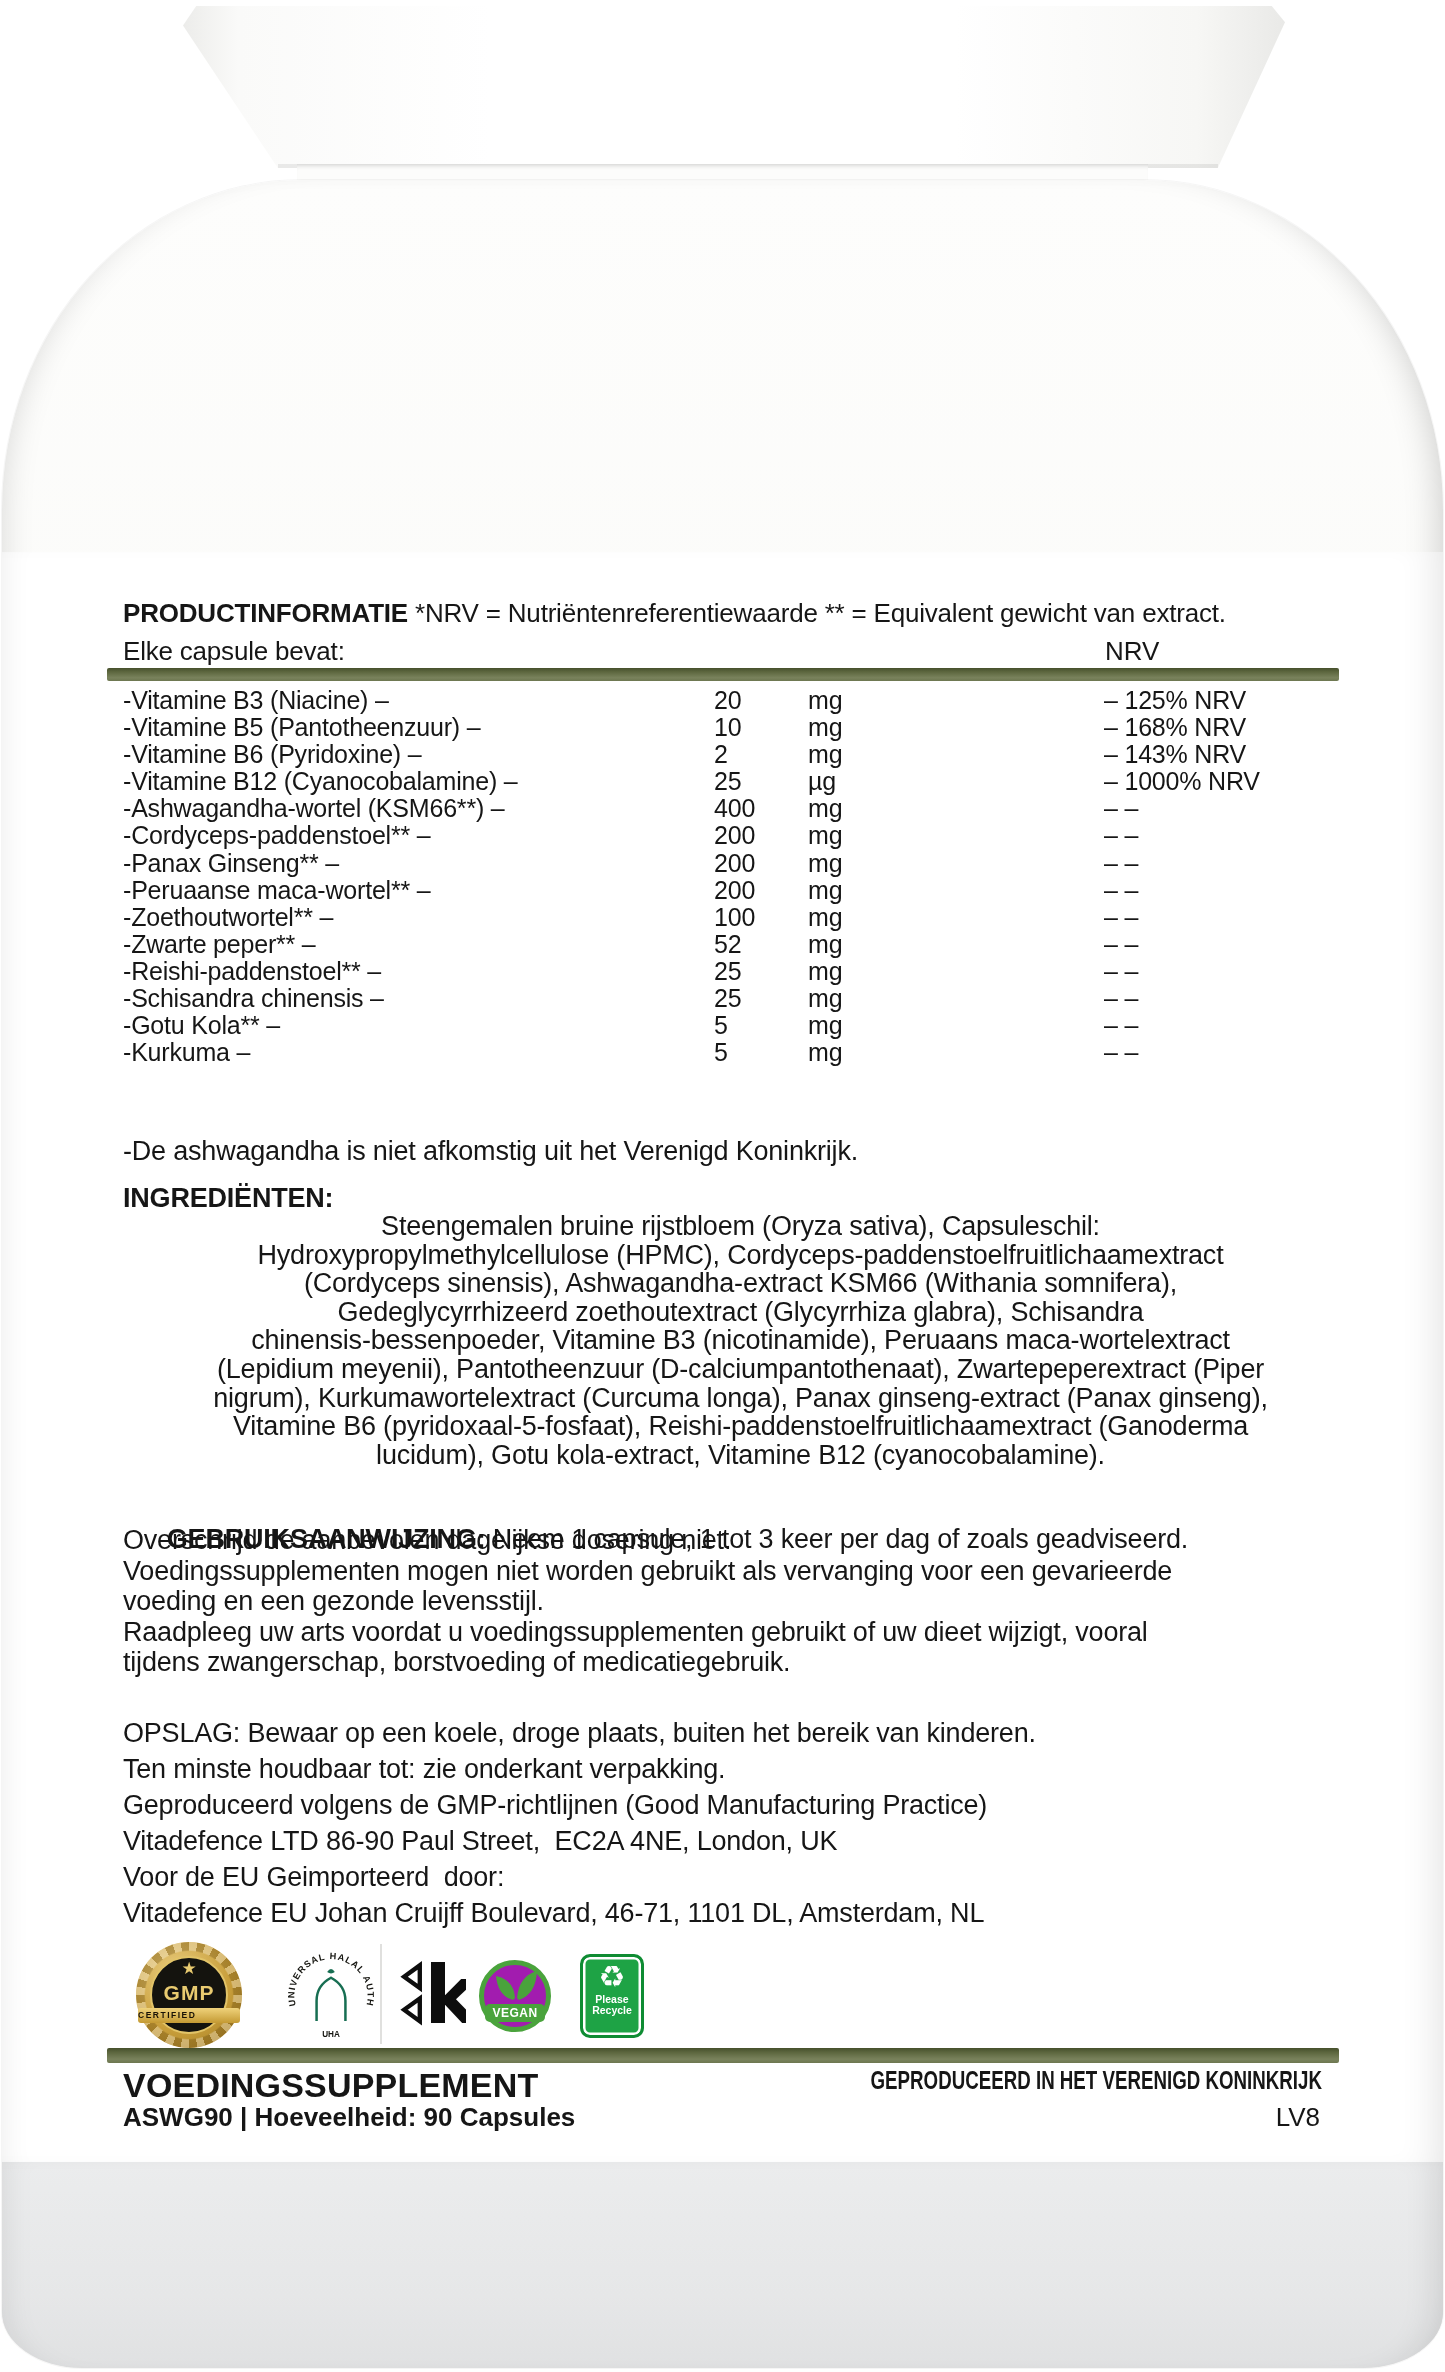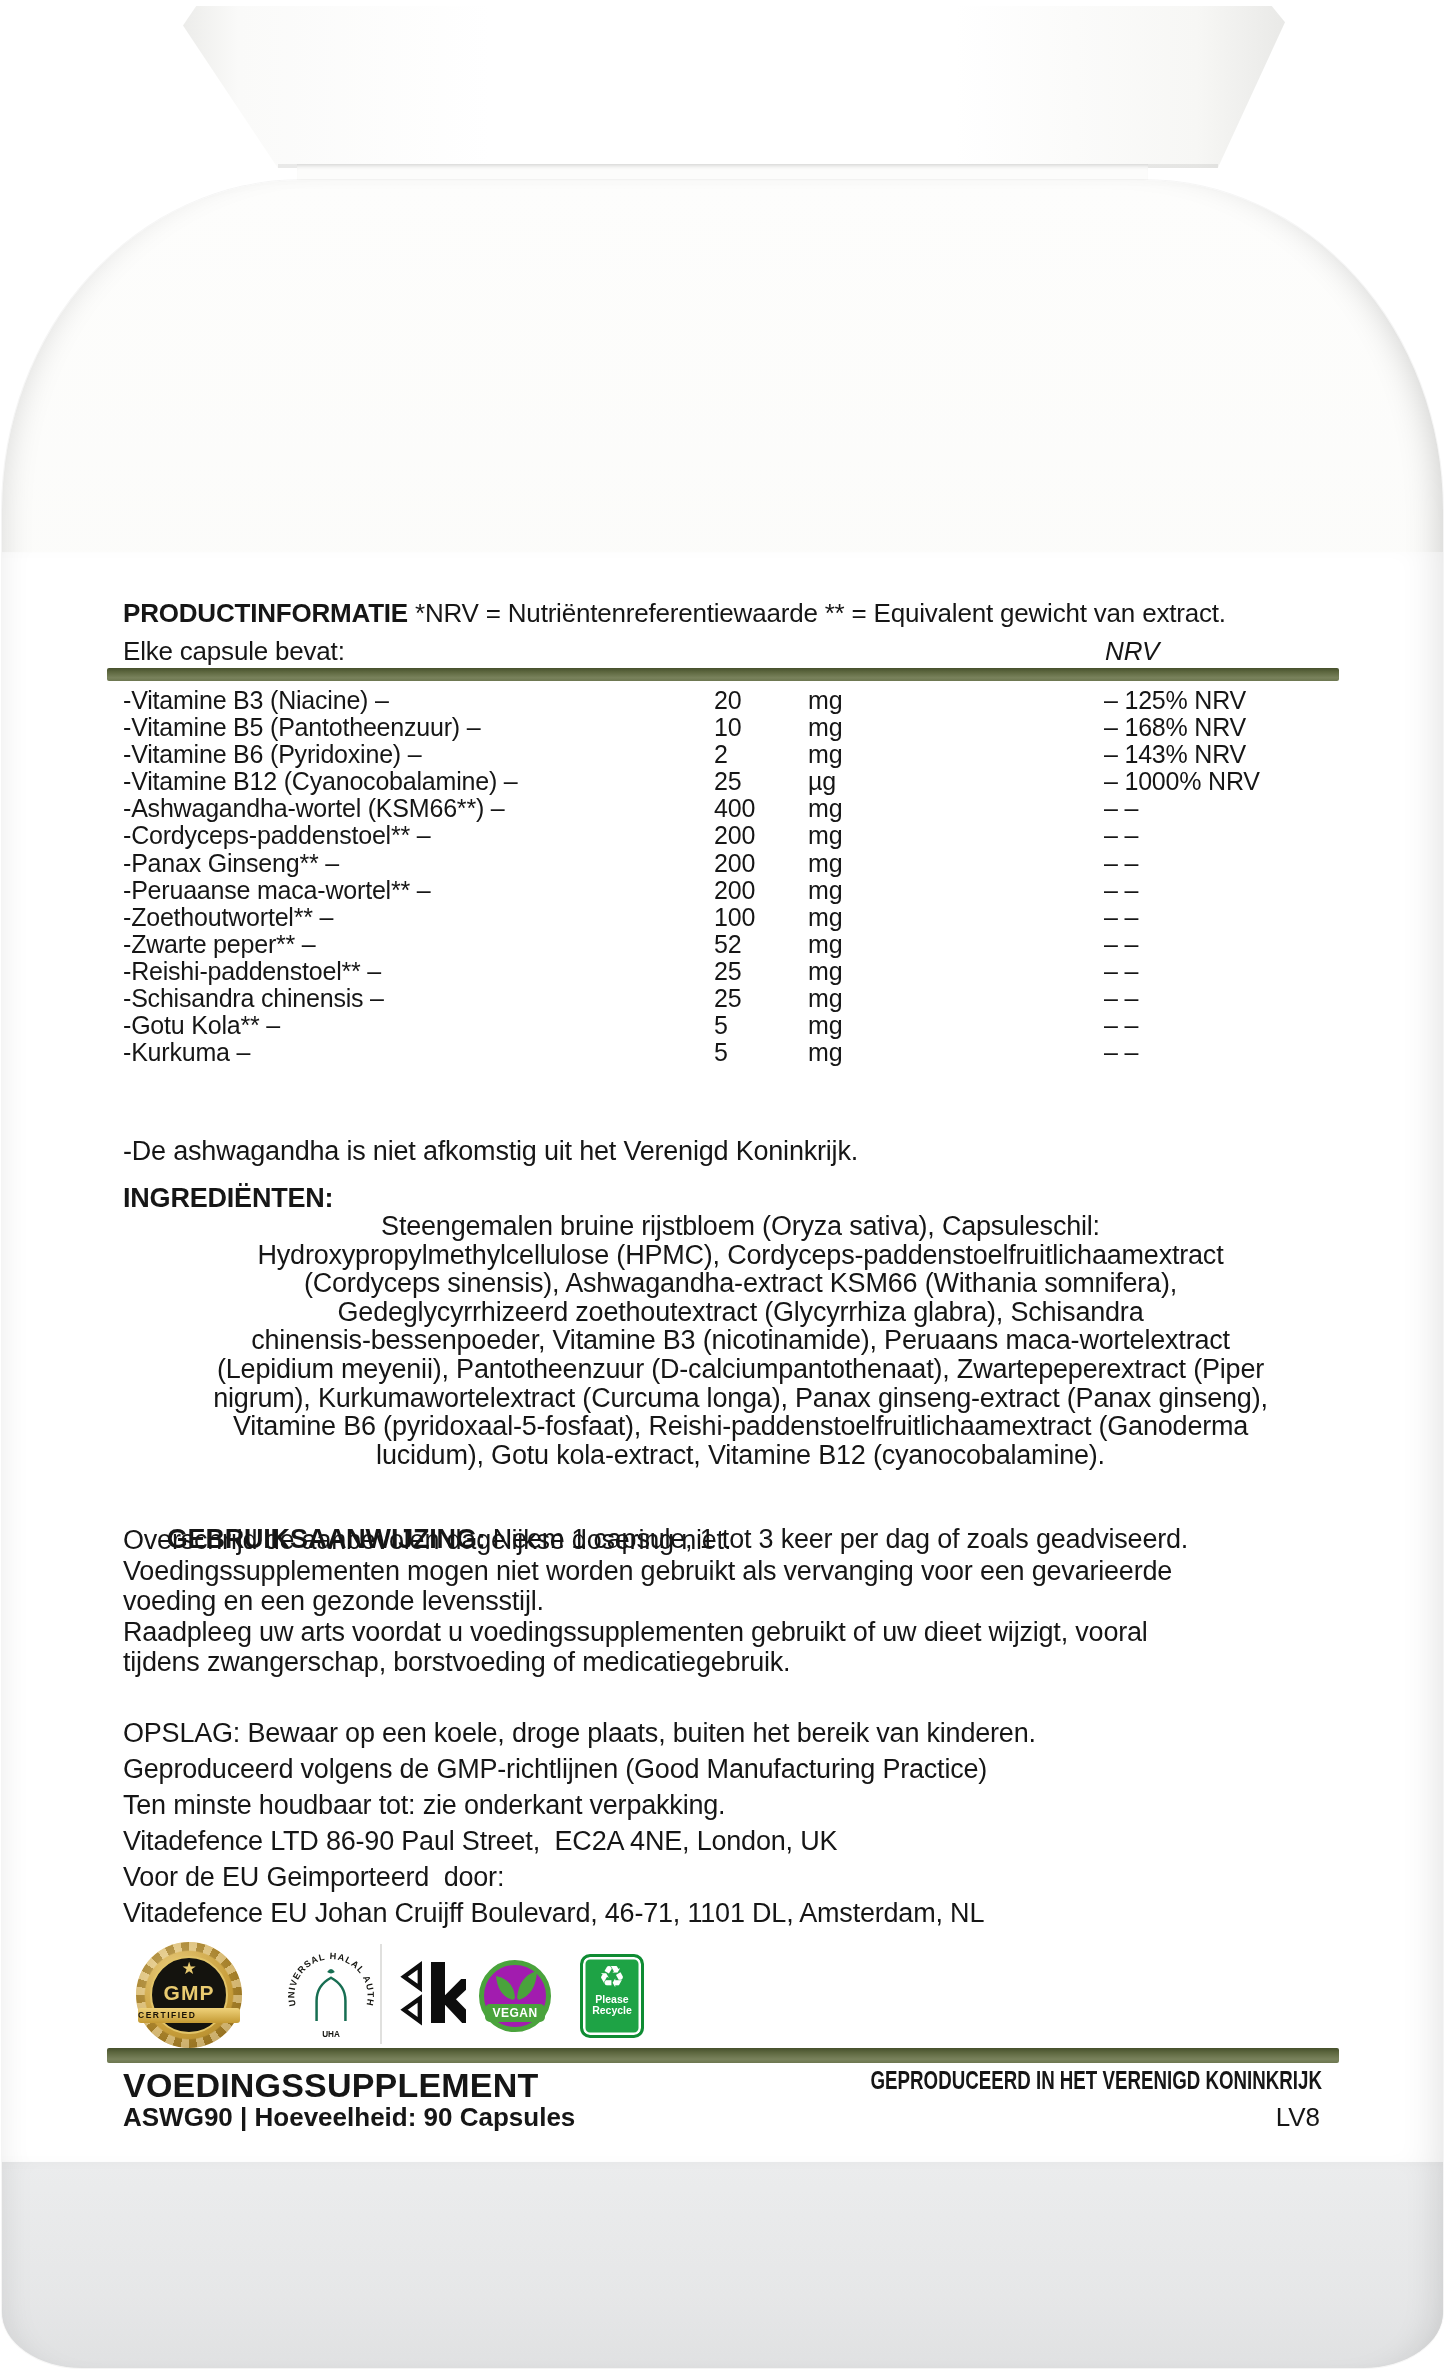--- a/index.html
+++ b/index.html
@@ -24,21 +24,21 @@
 
   
   .label{position:absolute;left:2px;top:552px;width:1441px;height:1610px;background:#ffffff;
         box-shadow:inset 26px 0 30px -26px rgba(0,0,0,.08), inset -32px 0 38px -28px rgba(0,0,0,.12);}
   .label *{box-sizing:border-box;}
   .abs{position:absolute;}
 
   .pi-header{left:121px;top:46px;font-size:26px;letter-spacing:-0.2px;white-space:nowrap;}
   .pi-header b{font-weight:bold;}
   .serving{left:121px;top:84px;font-size:26px;letter-spacing:-0.2px;}
-  .nrv-head{left:1103px;top:84px;font-size:26px;font-style:italic;}
+  .nrv-head{left:1103px;top:84px;font-size:26px;}
   .bar{left:105px;width:1232px;border-radius:2px;
        background:linear-gradient(180deg,#46502c 0%,#5d673f 30%,#79825c 75%,#6d7750 100%);}
   .bar1{top:116px;height:13px;}
   .bar2{top:1496px;height:15px;}
 
   .supp-table{left:121px;top:134px;width:1240px;}
   .supp-row{position:relative;height:27.1px;font-size:25px;letter-spacing:-0.2px;white-space:nowrap;}
   .supp-row span{position:absolute;top:0;}
   .c-name{left:0;}
   .c-amount{left:591px;}
@@ -222,22 +222,22 @@
       <b>GEBRUIKSAANWIJZING:</b><span> Neem 1 capsule, 1 tot 3 keer per dag of zoals geadviseerd.</span>
     </div>
     <div class="abs usage-lines">Overschrijd de aanbevolen dagelijkse dosering niet.
 Voedingssupplementen mogen niet worden gebruikt als vervanging voor een gevarieerde
 voeding en een gezonde levensstijl.
 Raadpleeg uw arts voordat u voedingssupplementen gebruikt of uw dieet wijzigt, vooral
 tijdens zwangerschap, borstvoeding of medicatiegebruik.</div>
 
     <div class="abs storage">
       <div><b>OPSLAG:</b><span> Bewaar op een koele, droge plaats, buiten het bereik van kinderen.</span></div>
+      <div>Ten minste houdbaar tot: zie onderkant verpakking.</div>
       <div>Geproduceerd volgens de GMP-richtlijnen (Good Manufacturing Practice)</div>
-      <div>Ten minste houdbaar tot: zie onderkant verpakking.</div>
       <div><b>Vitadefence</b><span> LTD 86-90 Paul Street,  EC2A 4NE, London, UK</span></div>
       <div>Voor de EU Geimporteerd  door:</div>
       <div><b>Vitadefence EU</b><span> Johan Cruijff Boulevard, 46-71, 1101 DL, Amsterdam, NL</span></div>
     </div>
 
     <div class="abs badges">
 
       <div class="badge gmp">
         <div class="outer"></div>
         <div class="inner"></div>

